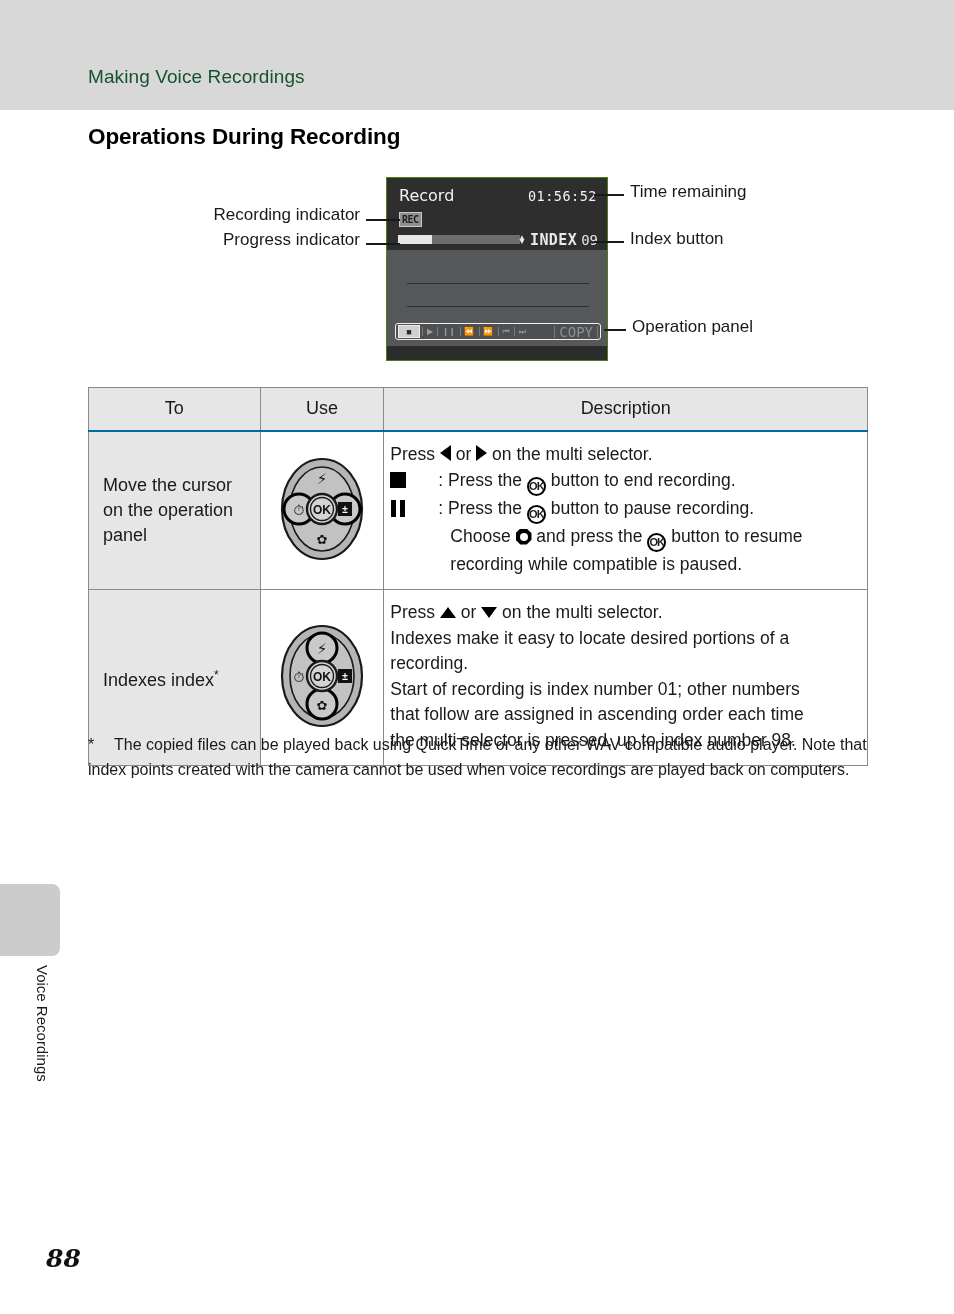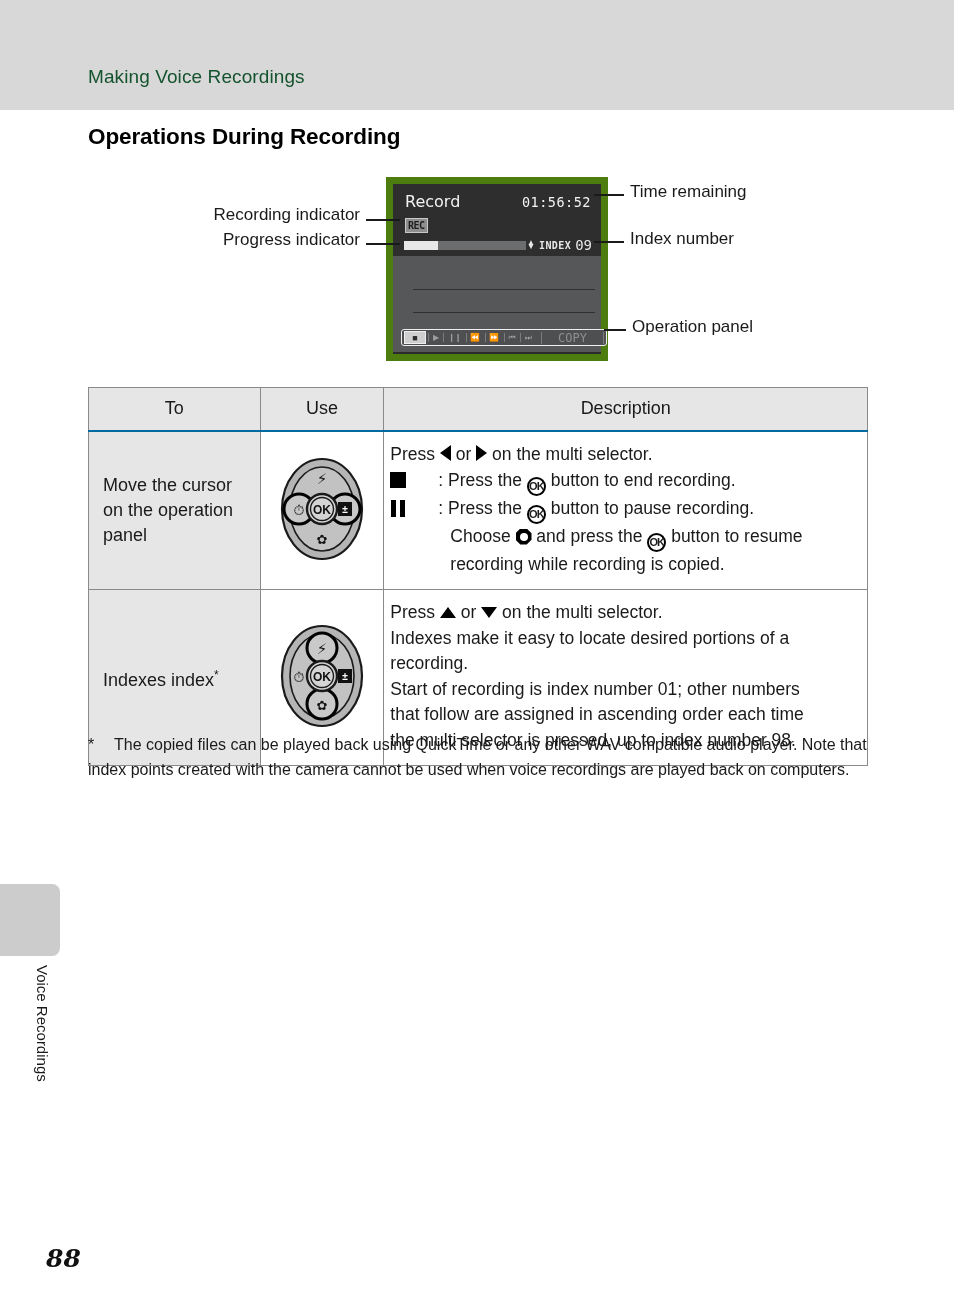--- a/index.html
+++ b/index.html
@@ -42,21 +42,21 @@
   }
 
   
   .figure { position: absolute; left: 0; top: 0; width: 954px; height: 360px; }
 
   .lcd {
     position: absolute;
     left: 386px; top: 177px;
     width: 222px; height: 184px;
     background: #2c2c2c;
-    border: 7px solid #4d7c0f;
+    border: 1px solid #4d7c0f;
   }
   .lcd-top {
     position: absolute; left: 0; top: 0;
     width: 100%; height: 72px;
     background: #2e2e2e;
   }
   .lcd-bottom {
     position: absolute; left: 0; top: 72px;
     width: 100%; height: 96px;
     background: #555759;
@@ -100,21 +100,21 @@
     position: absolute; right: 9px; top: 53px;
     display: flex; align-items: center; gap: 4px;
     color: #e8e8e8;
   }
   .ud-arrows {
     display: flex; flex-direction: column; align-items: center;
     line-height: 4px; font-size: 8px;
   }
   .index-word {
     font-family: "DejaVu Sans Mono", monospace;
-    font-size: 10px; letter-spacing: 0.4px; font-weight: bold;
+    font-size: 15px; letter-spacing: 0.4px; font-weight: bold;
   }
   .index-num {
     font-family: "DejaVu Sans Mono", monospace;
     font-size: 14px; letter-spacing: 0px;
   }
   .lcd-line {
     position: absolute; left: 20px; width: 182px;
     height: 1px; background: #2f3031;
   }
   .lcd-line.l1 { top: 105px; }
@@ -141,24 +141,24 @@
     border: 1px solid #efefef;
     width: 22px;
     color: #2c2c2c;
     font-size: 9px;
   }
   .op-sep { width: 1px; height: 9px; background: #7a7c7e; margin: 0 2px; }
   .op-copy {
     margin-left: auto;
     color: #8e9092;
     font-family: "DejaVu Sans Mono", monospace;
-    font-size: 12px; letter-spacing: 0px;
+    font-size: 14px; letter-spacing: 0px;
     border-left: 1px solid #7a7c7e;
     border-right: 1px solid #7a7c7e;
-    padding: 0 16px; height: 12px;
+    padding: 0 4px; height: 12px;
     display: flex; align-items: center;
   }
 
   
   .callout { position: absolute; font-size: 17px; color: #1a1a1a; white-space: nowrap; }
   .callout.right-al { text-align: right; }
   .lead { position: absolute; height: 2px; background: #1a1a1a; }
 
   
   .tbl {
@@ -336,21 +336,21 @@
   <div class="callout right-al" style="left:182px; top:205px; width:178px;">Recording indicator</div>
   <div class="lead" style="left:366px; top:219px; width:34px;"></div>
 
   <div class="callout right-al" style="left:182px; top:230px; width:178px;">Progress indicator</div>
   <div class="lead" style="left:366px; top:243px; width:34px;"></div>
 
   <div class="lead" style="left:594px; top:194px; width:30px;"></div>
   <div class="callout" style="left:630px; top:182px;">Time remaining</div>
 
   <div class="lead" style="left:594px; top:241px; width:30px;"></div>
-  <div class="callout" style="left:630px; top:229px;">Index number</div>
+  <div class="callout" style="left:630px; top:229px;">Index button</div>
 
   <div class="lead" style="left:604px; top:329px; width:22px;"></div>
   <div class="callout" style="left:632px; top:317px;">Operation panel</div>
 </div>
 
 <div class="tbl">
   <table>
     <thead>
       <tr>
         <th class="c-to">To</th>
@@ -383,21 +383,21 @@
 
             <rect x="59" y="46" width="14" height="14" fill="#111"></rect>
             <text x="66" y="57" font-family="Liberation Sans, sans-serif" font-size="10" font-weight="bold" text-anchor="middle" fill="#fff">±</text>
           </svg>
         </td>
         <td class="cell-desc">
           <span class="desc-line">Press <span class="g-tri-l"></span> or <span class="g-tri-r"></span> on the multi selector.</span>
           <span class="desc-line"><span class="sym-col"><span class="g-stop"></span></span>: Press the <span class="g-ok">OK</span> button to end recording.</span>
           <span class="desc-line"><span class="sym-col"><span class="g-pause"></span></span>: Press the <span class="g-ok">OK</span> button to pause recording.</span>
           <span class="desc-line ind">Choose <span class="g-rec"></span> and press the <span class="g-ok">OK</span> button to resume</span>
-          <span class="desc-line ind">recording while recording is copied.</span>
+          <span class="desc-line ind">recording while compatible is paused.</span>
         </td>
       </tr>
 
       <tr>
         <td class="cell-to"><span>Indexes index</span><sup class="star">*</sup></td>
         <td class="cell-use">
           <svg width="86" height="106" viewBox="0 0 86 106">
             <ellipse cx="43" cy="53" rx="40" ry="50" fill="#b5b5b5" stroke="#1a1a1a" stroke-width="2.2"></ellipse>
             <ellipse cx="43" cy="53" rx="32" ry="42" fill="#c2c2c2" stroke="#1a1a1a" stroke-width="1.6"></ellipse>
 

